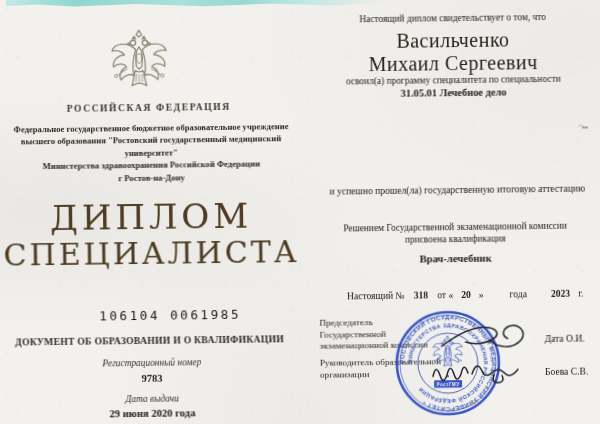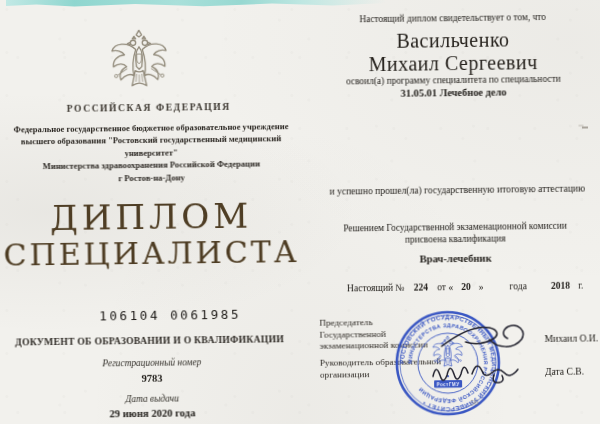--- a/index.html
+++ b/index.html
@@ -58,21 +58,21 @@
     font-size:10.4px;font-weight:700;}
   .attest{position:absolute;left:305px;top:186px;width:305px;text-align:center;font-size:9.6px;}
   .comm1{position:absolute;left:305px;top:224px;width:300px;text-align:center;font-size:9.4px;}
   .comm2{position:absolute;left:305px;top:236px;width:300px;text-align:center;font-size:9.4px;}
   .qualif{position:absolute;left:305px;top:255px;width:300px;text-align:center;
     font-size:10.6px;font-weight:700;}
   .protocol{position:absolute;left:346px;top:283px;width:240px;font-size:9.6px;
     display:flex;align-items:baseline;white-space:nowrap;}
   .protocol span{display:inline-block;}
   .p-num{margin-left:9px;font-weight:600;}
-  .p-from{margin-left:9px;}
+  .p-from{margin-left:9px;margin-top:8px;}
   .p-day{margin-left:8px;font-weight:700;}
   .p-close{margin-left:8px;}
   .p-month{margin-left:26px;}
   .p-year{margin-left:24px;font-weight:600;}
   .p-g{margin-left:8px;}
 
   .siglabel1{position:absolute;left:318px;top:318px;width:150px;font-size:9.2px;line-height:11.5px;color:#2e2a25;}
   .siglabel2{position:absolute;left:318px;top:358px;width:170px;font-size:9.2px;line-height:11.5px;color:#2e2a25;}
   .name1{position:absolute;left:543px;top:336px;font-size:9.6px;}
   .name2{position:absolute;left:543px;top:369px;font-size:9.6px;}
@@ -161,40 +161,40 @@
     <div class="givennames">Михаил Сергеевич</div>
     <div class="program">освоил(а) программу специалитета по специальности</div>
     <div class="specialty">31.05.01 Лечебное дело</div>
     <div class="attest">и успешно прошел(ла) государственную итоговую аттестацию</div>
     <div class="comm1">Решением Государственной экзаменационной комиссии</div>
     <div class="comm2">присвоена квалификация</div>
     <div class="qualif">Врач-лечебник</div>
 
     <div class="protocol">
       <span>Настоящий №</span>
-      <span class="p-num">224</span>
+      <span class="p-num">318</span>
       <span class="p-from">от «</span>
       <span class="p-day">20</span>
       <span class="p-close">»</span>
       <span class="p-month">года</span>
-      <span class="p-year">2018</span>
+      <span class="p-year">2023</span>
       <span class="p-g">г.</span>
     </div>
 
     <div class="siglabel1">
       <div>Председатель</div>
       <div>Государственной</div>
       <div>экзаменационной комиссии</div>
     </div>
     <div class="siglabel2">
       <div>Руководитель образовательной</div>
       <div>организации</div>
     </div>
-    <div class="name1">Михаил О.И.</div>
-    <div class="name2">Дата С.В.</div>
+    <div class="name1">Дата О.И.</div>
+    <div class="name2">Боева С.В.</div>
 
     <svg class="stamp" viewBox="0 0 110 110">
       <defs>
         <path id="ringo" d="M55,55 m-44,0 a44,44 0 1,1 88,0 a44,44 0 1,1 -88,0"></path>
         <path id="ringi" d="M55,55 m-36,0 a36,36 0 1,1 72,0 a36,36 0 1,1 -72,0"></path>
       </defs>
       <circle cx="55" cy="55" r="51" fill="none" stroke="currentColor" stroke-width="2.6"></circle>
       <circle cx="55" cy="55" r="48" fill="none" stroke="currentColor" stroke-width="0.7"></circle>
       <text font-size="6.1">
         <textPath href="#ringo">РОСТОВСКИЙ ГОСУДАРСТВЕННЫЙ МЕДИЦИНСКИЙ УНИВЕРСИТЕТ •</textPath>

